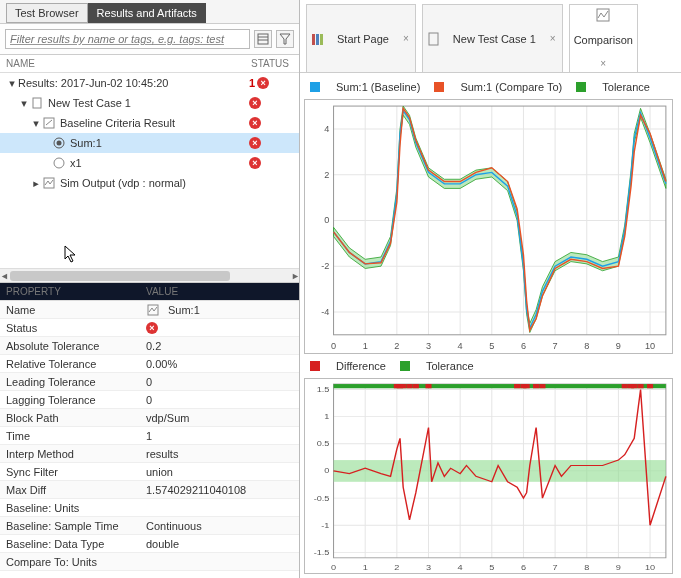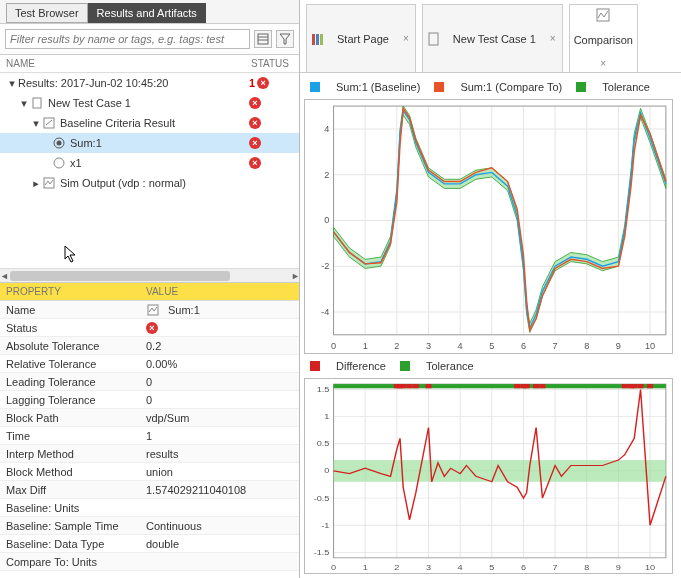--- a/index.html
+++ b/index.html
@@ -16,21 +16,21 @@
   .left-panel { width: 300px; display: flex; flex-direction: column; border-right: 1px solid #bbb; }
   .right-panel { flex: 1; display: flex; flex-direction: column; }
 
   
   .left-tabs { display: flex; padding: 3px 6px 0 6px; gap: 0; background: #f5f5f5;}
   .left-tab { padding: 3px 8px; font-size: 11px; border: 1px solid #aaa; background: #eee; cursor: pointer; }
   .left-tab.active { background: #4a4a4a; color: #fff; border-color: #4a4a4a; }
 
   
   .filter-row { display: flex; align-items: center; padding: 5px; gap: 4px; border-top: 1px solid #ccc; border-bottom: 1px solid #ccc; background:#fdfdfd;}
-  .filter-input { flex: 1; height: 20px; padding: 2px 4px; font-size: 11px; border: 1px solid #bbb; color:#999; font-style: italic;}
+  .filter-input { flex: 1; height: 20px; padding: 2px 4px; font-size: 11px; border: 1px solid #bbb; color:#999; font-style: italic; text-decoration: underline;}
   .tb-btn { width: 18px; height: 18px; border: 1px solid #bbb; background: #f5f5f5; display:flex; align-items:center; justify-content:center; cursor:pointer;}
 
   
   .tree-header { display: flex; font-size: 10px; color:#777; border-bottom: 1px solid #ddd; }
   .tree-header .col-name { flex:1; padding: 3px 6px;}
   .tree-header .col-status { width: 50px; padding:3px 2px; text-align:left;}
 
   
   .tree { flex: 0 0 195px; overflow-y: auto; background:#fff; }
   .tree-row { display:flex; align-items:center; height: 20px; padding-right:4px;}
@@ -42,21 +42,21 @@
   .status { width:46px; display:flex; align-items:center; gap:2px;}
   .fail-count { color:#c00; font-weight:bold;}
   .fail-dot { width:12px;height:12px;border-radius:50%;background:#d33; color:#fff; font-size:9px; display:flex;align-items:center;justify-content:center; font-weight:bold;}
 
   .hscroll-track { height:14px; background:#f0f0f0; border-top:1px solid #ddd; position:relative;}
   .hscroll-thumb { position:absolute; left:10px; top:2px; height:10px; width:220px; background:#c8c8c8; border-radius:3px;}
   .hscroll-arrow { position:absolute; top:2px; width:8px; height:10px; color:#666; font-size:9px;}
   .hscroll-arrow.l{left:0px;} .hscroll-arrow.r{right:0px;}
 
   
-  .props-header { display:flex; font-size:10px; color:#777; border-top:1px solid #ccc;border-bottom:1px solid #ddd;background:#fde047;}
+  .props-header { display:flex; font-size:10px; color:#777; border-top:1px solid #ccc;border-bottom:1px solid #ddd;background:#0f172a;}
   .props-header .p1{ width:140px; padding:3px 6px;}
   .props-header .p2{ flex:1; padding:3px 6px;}
   .props { flex:1; overflow-y:auto;}
   .prop-row { display:flex; align-items:center; height:18px; border-bottom:1px solid #eee; }
   .prop-row:nth-child(odd) { background:#fafafa;}
   .prop-name { width:140px; padding: 1px 6px;}
   .prop-val { flex:1; padding:1px 6px; display:flex; align-items:center; gap:4px;}
 
   
   .right-tabs { display:flex; padding:4px 6px 0 6px; gap:6px; border-bottom:1px solid #ccc;}
@@ -236,21 +236,21 @@
         </div>
       <div class="prop-row">
           <div class="prop-name">Time</div>
           <div class="prop-val">1</div>
         </div>
       <div class="prop-row">
           <div class="prop-name">Interp Method</div>
           <div class="prop-val">results</div>
         </div>
       <div class="prop-row">
-          <div class="prop-name">Block Method</div>
+          <div class="prop-name">Sync Filter</div>
           <div class="prop-val">union</div>
         </div>
       <div class="prop-row">
           <div class="prop-name">Max Diff</div>
           <div class="prop-val">1.574029211040108</div>
         </div>
       <div class="prop-row">
           <div class="prop-name">Baseline: Units</div>
           <div class="prop-val"></div>
         </div>

